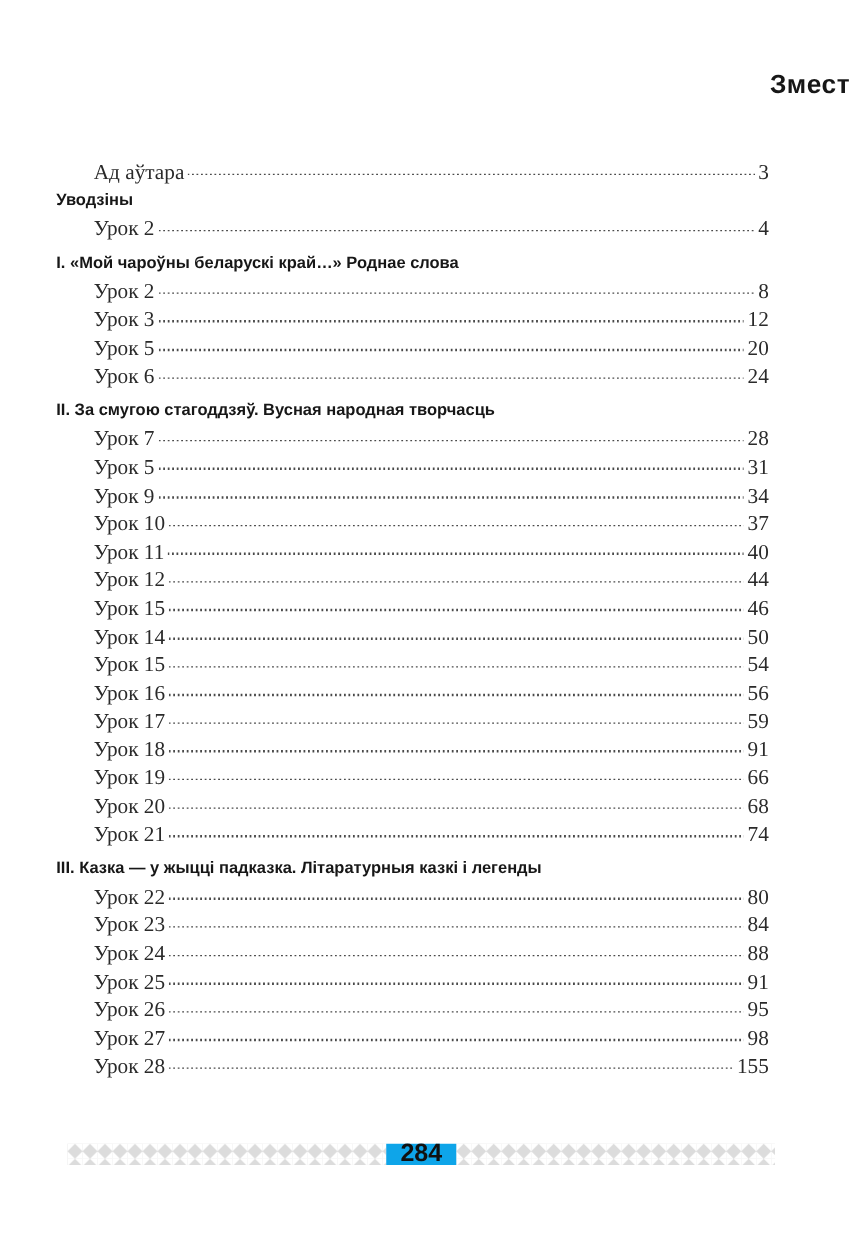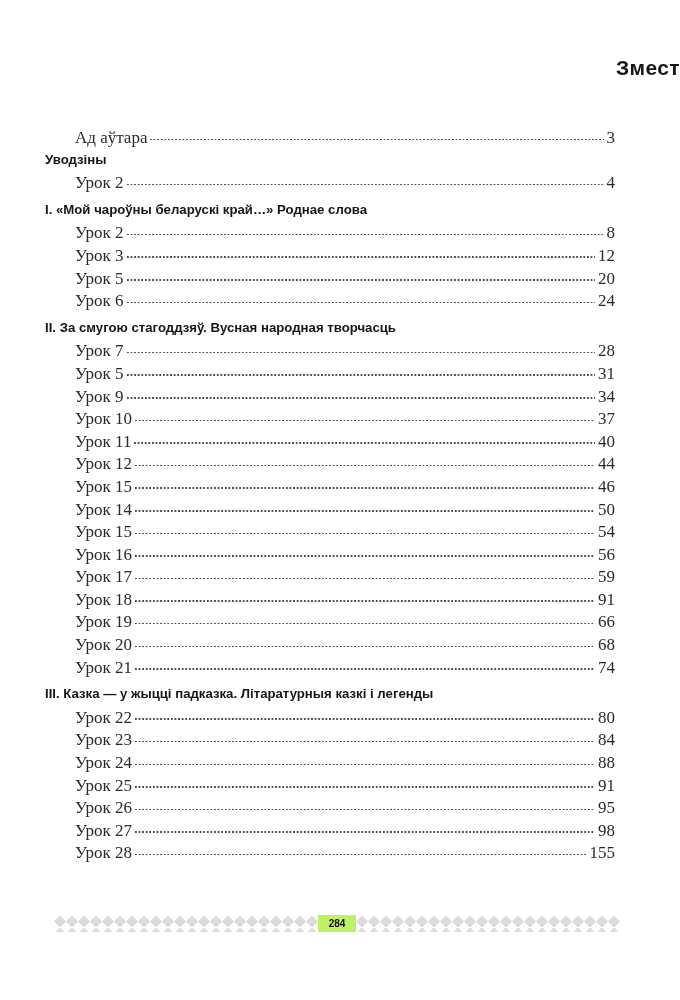--- a/index.html
+++ b/index.html
@@ -140,24 +140,24 @@
   }
 
   .ornament-band.left  { margin-right: 0; }
   .ornament-band.right { margin-left: 0; }
 
   .folio {
     flex: 0 0 auto;
     padding: 0 11px;
     font-family: "Liberation Sans", sans-serif;
     font-weight: bold;
-    font-size: 10px;
+    font-size: 20px;
     color: #111111;
     line-height: 17px;
-    background: #bef264;
+    background: #0ea5e9;
     z-index: 2;
   }
 </style>
 </head>
 <body>
 
 <div class="page">
 
   <div class="page-title">Змест</div>
 

